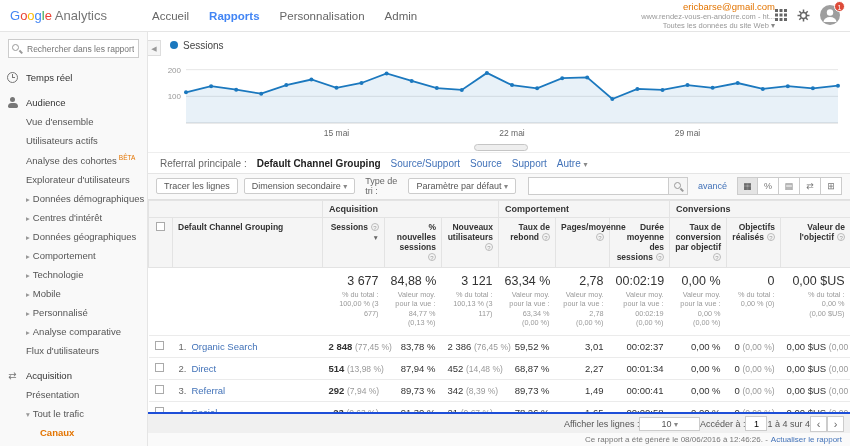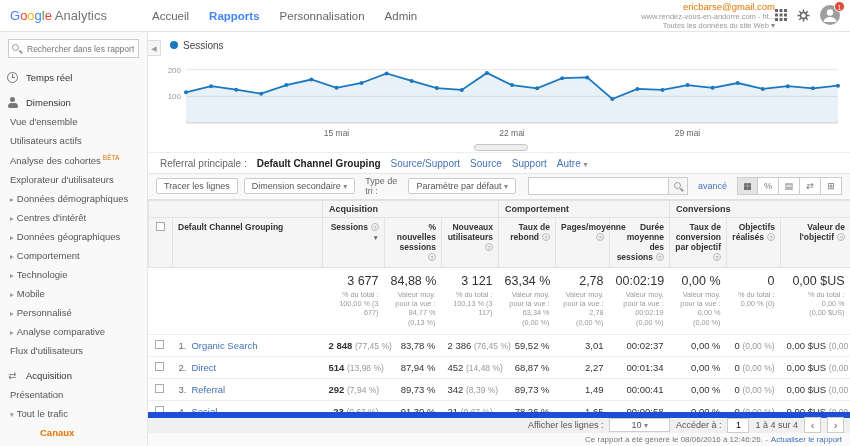--- a/index.html
+++ b/index.html
@@ -27,21 +27,21 @@
   
   .body-row{flex:1;display:flex;min-height:0}
   aside{flex:0 0 148px;width:148px;background:#f9f9f9;border-right:1px solid #e5e5e5;overflow:hidden;display:flex;flex-direction:column}
   .search-row{margin:7px 8px 4px 8px;position:relative}
   .search-row input{width:100%;height:19px;border:1px solid #ccc;background:#fff;font-size:8.5px;padding:0 4px 0 18px;color:#333;font-family:"Liberation Sans",sans-serif}
   .mag{position:absolute;left:4px;top:5px;width:7px;height:7px;border:1.5px solid #999;border-radius:50%}
   .mag::after{content:"";position:absolute;left:5.5px;top:5.5px;width:4px;height:1.5px;background:#999;transform:rotate(45deg)}
   #sidebar-nav{flex:1;overflow:hidden}
   .sb-item{position:relative;padding:4px 6px 4px 26px;font-size:9.5px;color:#444;cursor:pointer;white-space:nowrap;overflow:hidden}
   .sb-item.lvl0{margin-top:6px;color:#333}
-  .sb-item.lvl1{padding-left:10px;color:#555}
+  .sb-item.lvl1{padding-left:26px;color:#555}
   .sb-item.lvl2{padding-left:40px}
   .sb-item.active{color:#e37400;font-weight:bold}
   .sb-arrow{color:#999;font-size:7.5px;margin-right:3px}
   .beta{color:#e37400;font-size:6.5px;margin-left:2px}
   .sbi{position:absolute;left:7px;top:4px;width:11px;height:11px}
   .sbi-clock{border:1.5px solid #777;border-radius:50%}
   .sbi-clock::before{content:"";position:absolute;left:3.5px;top:1px;width:1.5px;height:3.5px;background:#777}
   .sbi-clock::after{content:"";position:absolute;left:3.5px;top:3.5px;width:3px;height:1.5px;background:#777}
   .sbi-person::before{content:"";position:absolute;left:3px;top:0;width:5px;height:5px;border-radius:50%;background:#777}
   .sbi-person::after{content:"";position:absolute;left:0.5px;top:5.5px;width:10px;height:5px;border-radius:5px 5px 2px 2px;background:#777}
@@ -93,21 +93,21 @@
   .sum-row td{border-top:none;padding:6px 6px 7px 6px}
   .sum-val{font-size:12.5px;font-weight:normal;color:#333;white-space:nowrap}
   .sum-sub{font-size:7.3px;color:#9a9a9a;white-space:pre-line;line-height:1.3;margin-top:2px}
   .idx{color:#666;margin-right:5px}
   .chan-link{color:#4272b8;text-decoration:none;cursor:pointer}
   .data-row .strong .mv{font-weight:bold}
   .ms{color:#999;font-size:8.5px}
   .fill{flex:1}
 
   
-  .pager{height:21px;background:#f0f0f0;border-top:6px solid #1d4ed8;display:flex;align-items:center;justify-content:flex-end;gap:6px;font-size:9px;color:#555;padding-right:6px}
+  .pager{height:21px;background:#f0f0f0;border-top:2px solid #1d4ed8;display:flex;align-items:center;justify-content:flex-end;font-size:9px;color:#555;padding-right:6px}
   .pg-select{border:1px solid #ccc;background:#fff;padding:1px 21px;cursor:pointer;white-space:nowrap}
   .pg-input{width:22px;height:15px;border:1px solid #ccc;text-align:center;font-size:9px;font-family:"Liberation Sans",sans-serif}
   .pg-btn{width:17px;height:16px;border:1px solid #ccc;background:#fff;color:#666;font-size:11px;line-height:14px;text-align:center;cursor:pointer}
   .rpt-footer{height:14px;background:#fafafa;display:flex;align-items:center;justify-content:flex-end;gap:3px;font-size:8px;color:#777;padding-right:8px}
   .rpt-footer a{color:#4272b8;text-decoration:none;cursor:pointer}
 </style>
 </head>
 <body>
 
 <div class="app">
@@ -173,21 +173,21 @@
   </header>
 
   <div class="body-row">
     <aside>
       <div class="search-row">
         <span class="mag"></span>
         <input placeholder="Rechercher dans les rapports et" style="">
       </div>
       <nav id="sidebar-nav">
           <div class="sb-item lvl0"><span class="sbi sbi-clock"></span><span class="sb-label">Temps réel</span></div>
-          <div class="sb-item lvl0"><span class="sbi sbi-person"></span><span class="sb-label">Dimension</span></div>
+          <div class="sb-item lvl0"><span class="sbi sbi-person"></span><span class="sb-label">Audience</span></div>
           <div class="sb-item lvl1"><span class="sb-label">Vue d'ensemble</span></div>
           <div class="sb-item lvl1"><span class="sb-label">Utilisateurs actifs</span></div>
           <div class="sb-item lvl1"><span class="sb-label">Analyse des cohortes</span><sup class="beta">BÊTA</sup></div>
           <div class="sb-item lvl1"><span class="sb-label">Explorateur d'utilisateurs</span></div>
           <div class="sb-item lvl1"><span class="sb-arrow">▸</span><span class="sb-label">Données démographiques</span></div>
           <div class="sb-item lvl1"><span class="sb-arrow">▸</span><span class="sb-label">Centres d'intérêt</span></div>
           <div class="sb-item lvl1"><span class="sb-arrow">▸</span><span class="sb-label">Données géographiques</span></div>
           <div class="sb-item lvl1"><span class="sb-arrow">▸</span><span class="sb-label">Comportement</span></div>
           <div class="sb-item lvl1"><span class="sb-arrow">▸</span><span class="sb-label">Technologie</span></div>
           <div class="sb-item lvl1"><span class="sb-arrow">▸</span><span class="sb-label">Mobile</span></div>

